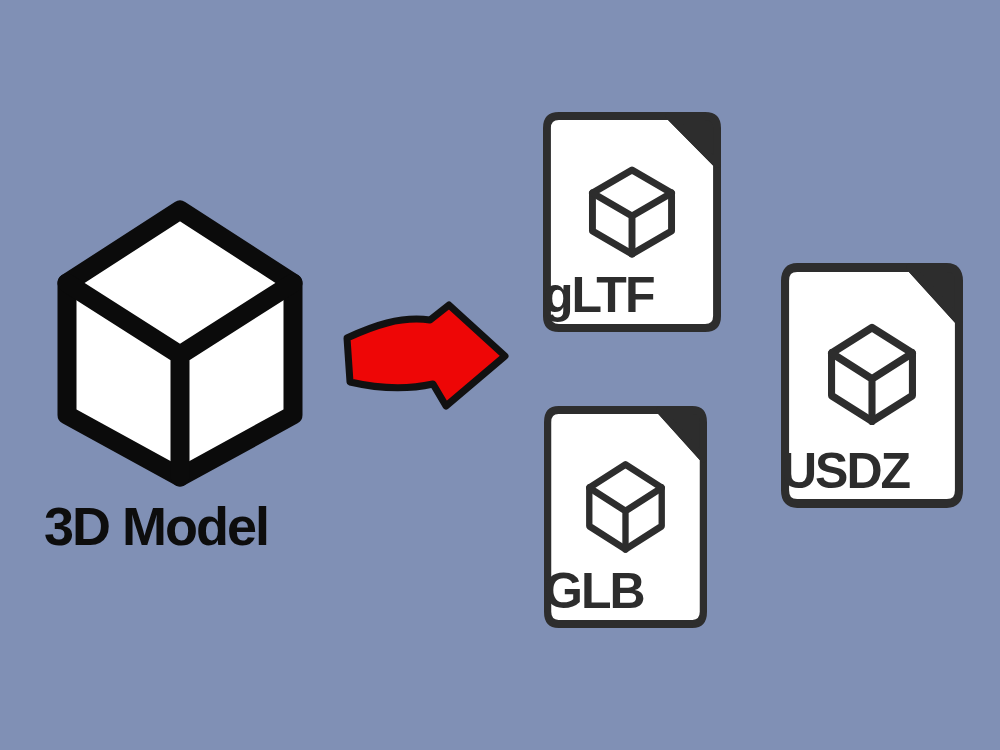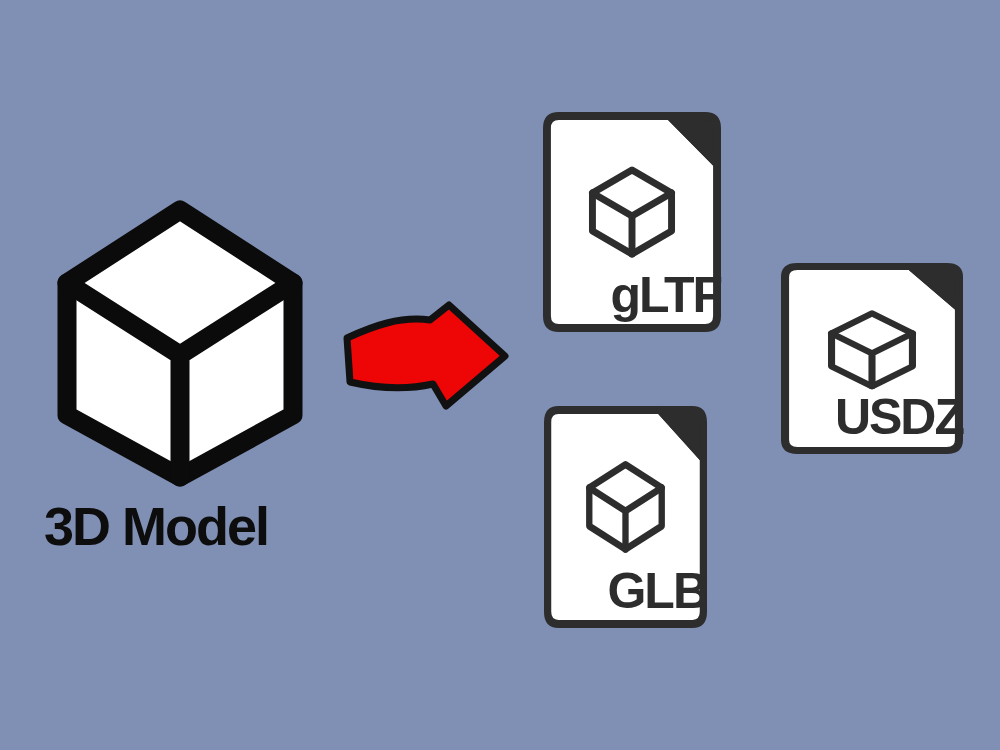--- a/index.html
+++ b/index.html
@@ -31,26 +31,26 @@
   }
 
   
   .arrow { left: 338px; top: 298px; width: 172px; height: 118px; }
 
   
   .file-icon { position: absolute; }
   .file-icon svg { display: block; width: 100%; height: 100%; }
   .icon-gltf { left: 543px; top: 112px; width: 178px; height: 220px; }
   .icon-glb  { left: 544px; top: 406px; width: 163px; height: 222px; }
-  .icon-usdz { left: 781px; top: 263px; width: 182px; height: 191px; }
+  .icon-usdz { left: 781px; top: 263px; width: 182px; height: 245px; }
 
   .file-label {
     position: absolute;
     left: 0; right: 0; bottom: 12px;
-    text-align: right;
+    text-align: left;
     font-size: 50px;
     font-weight: 700;
     letter-spacing: -2px;
     color: #2d2d2d;
     line-height: 1;
     white-space: nowrap;
   }
 
   .defs-holder { position: absolute; width: 0; height: 0; overflow: hidden; }
 </style>

